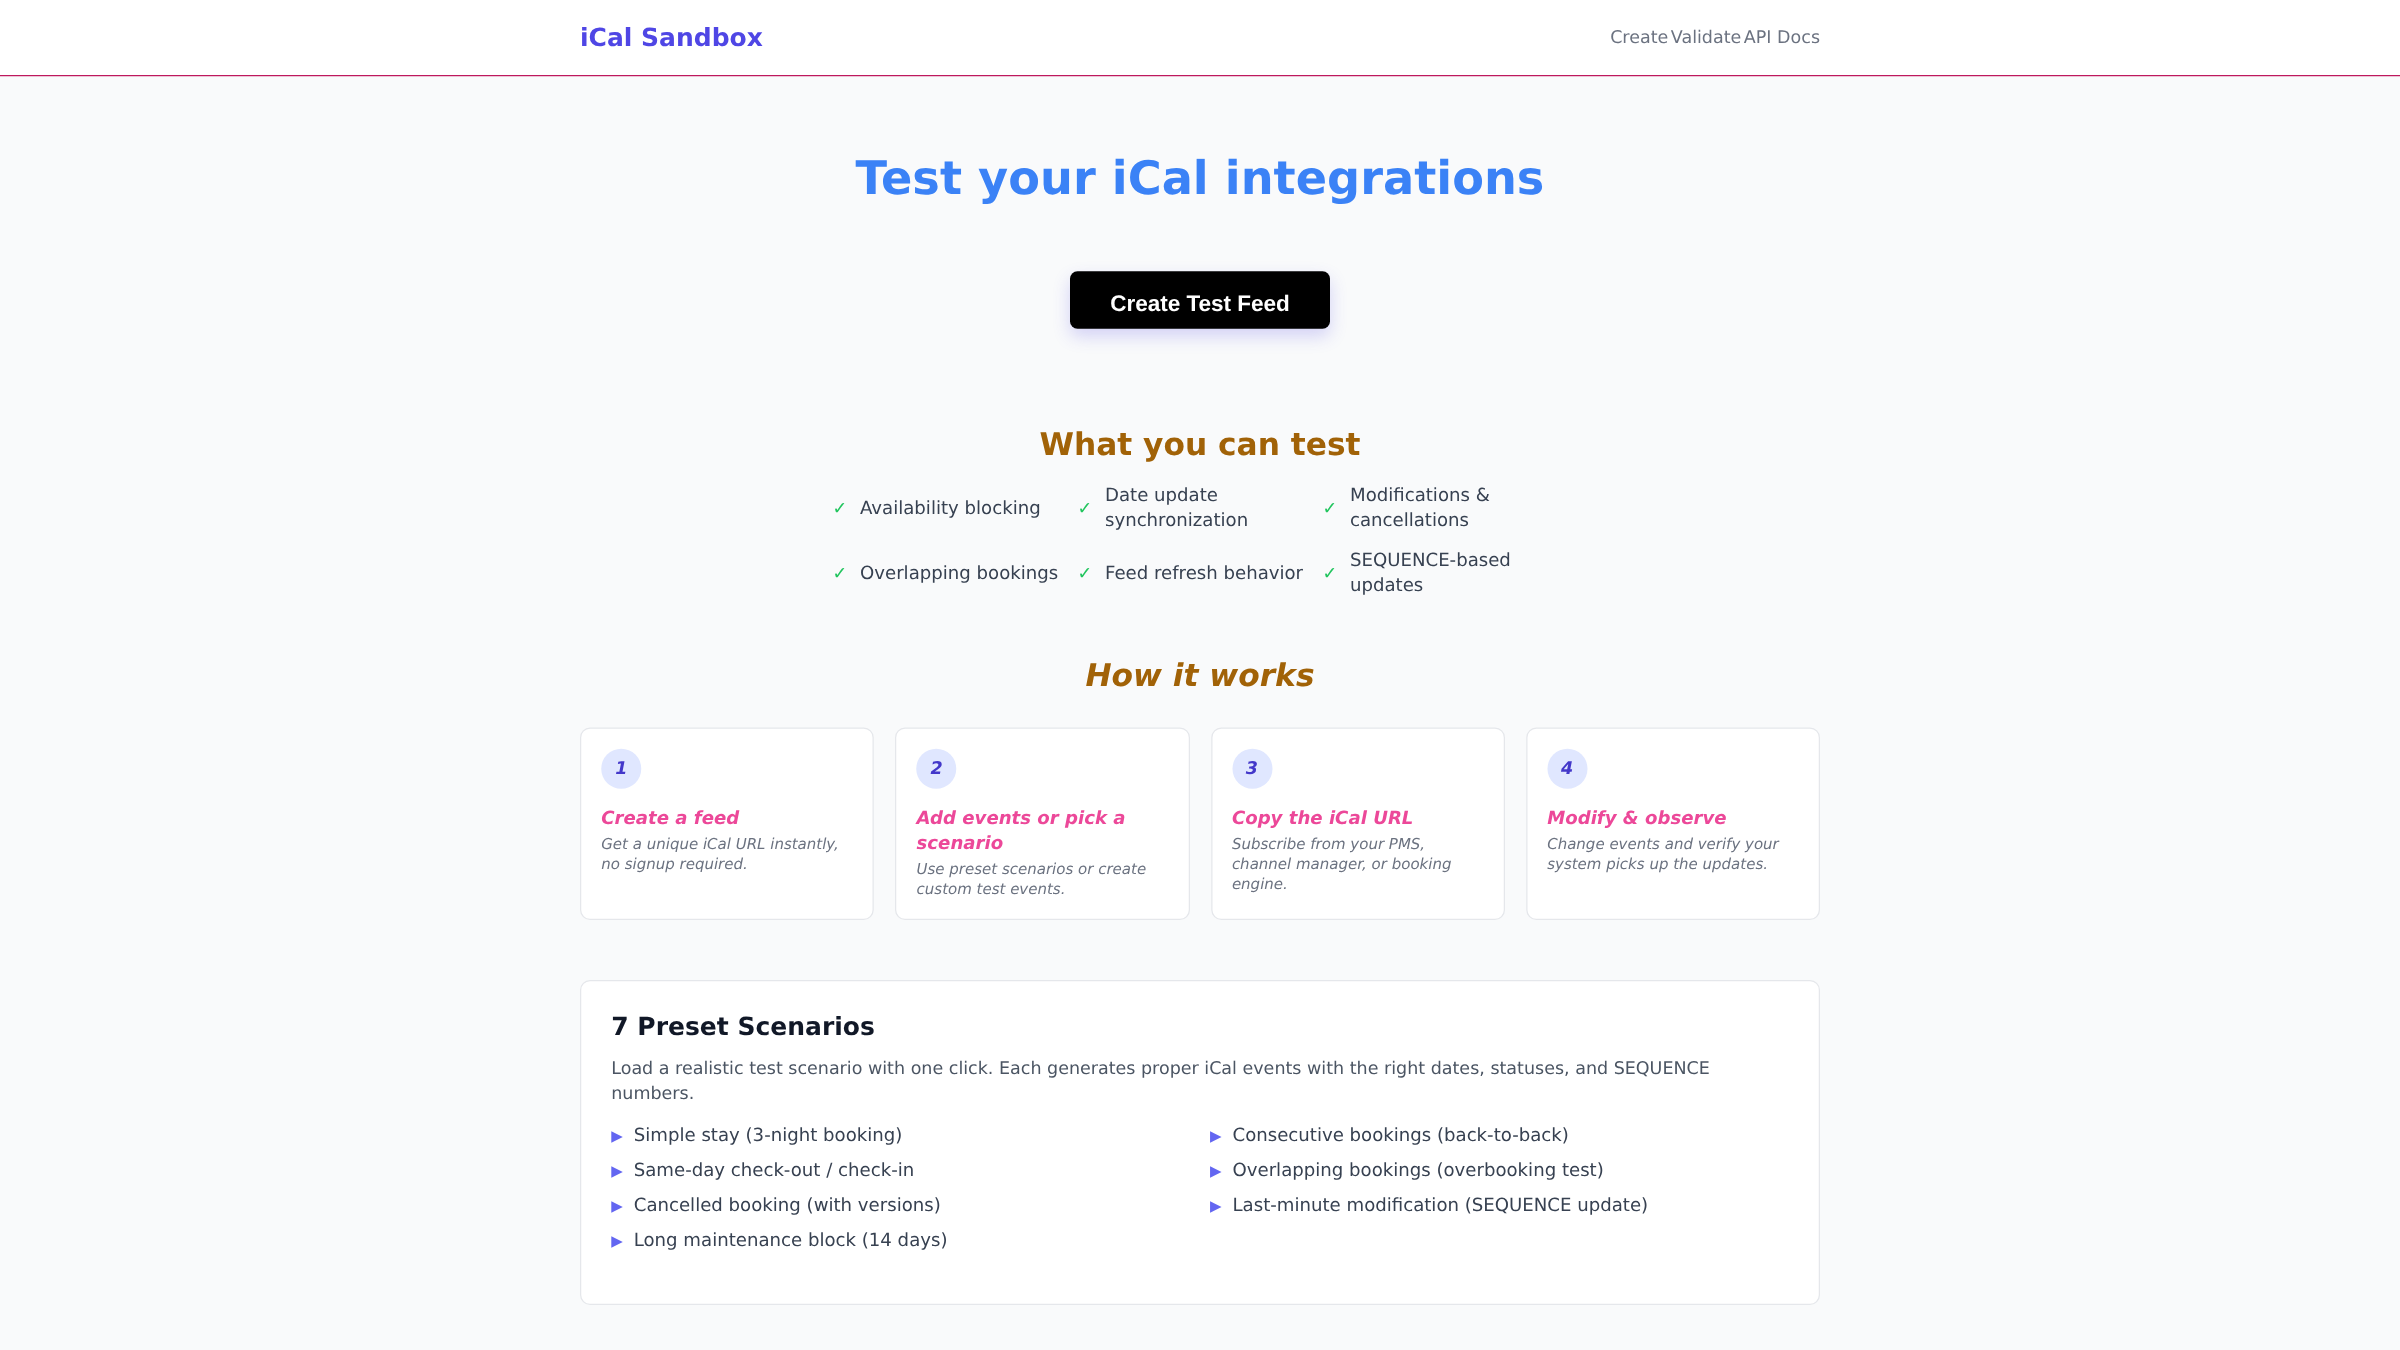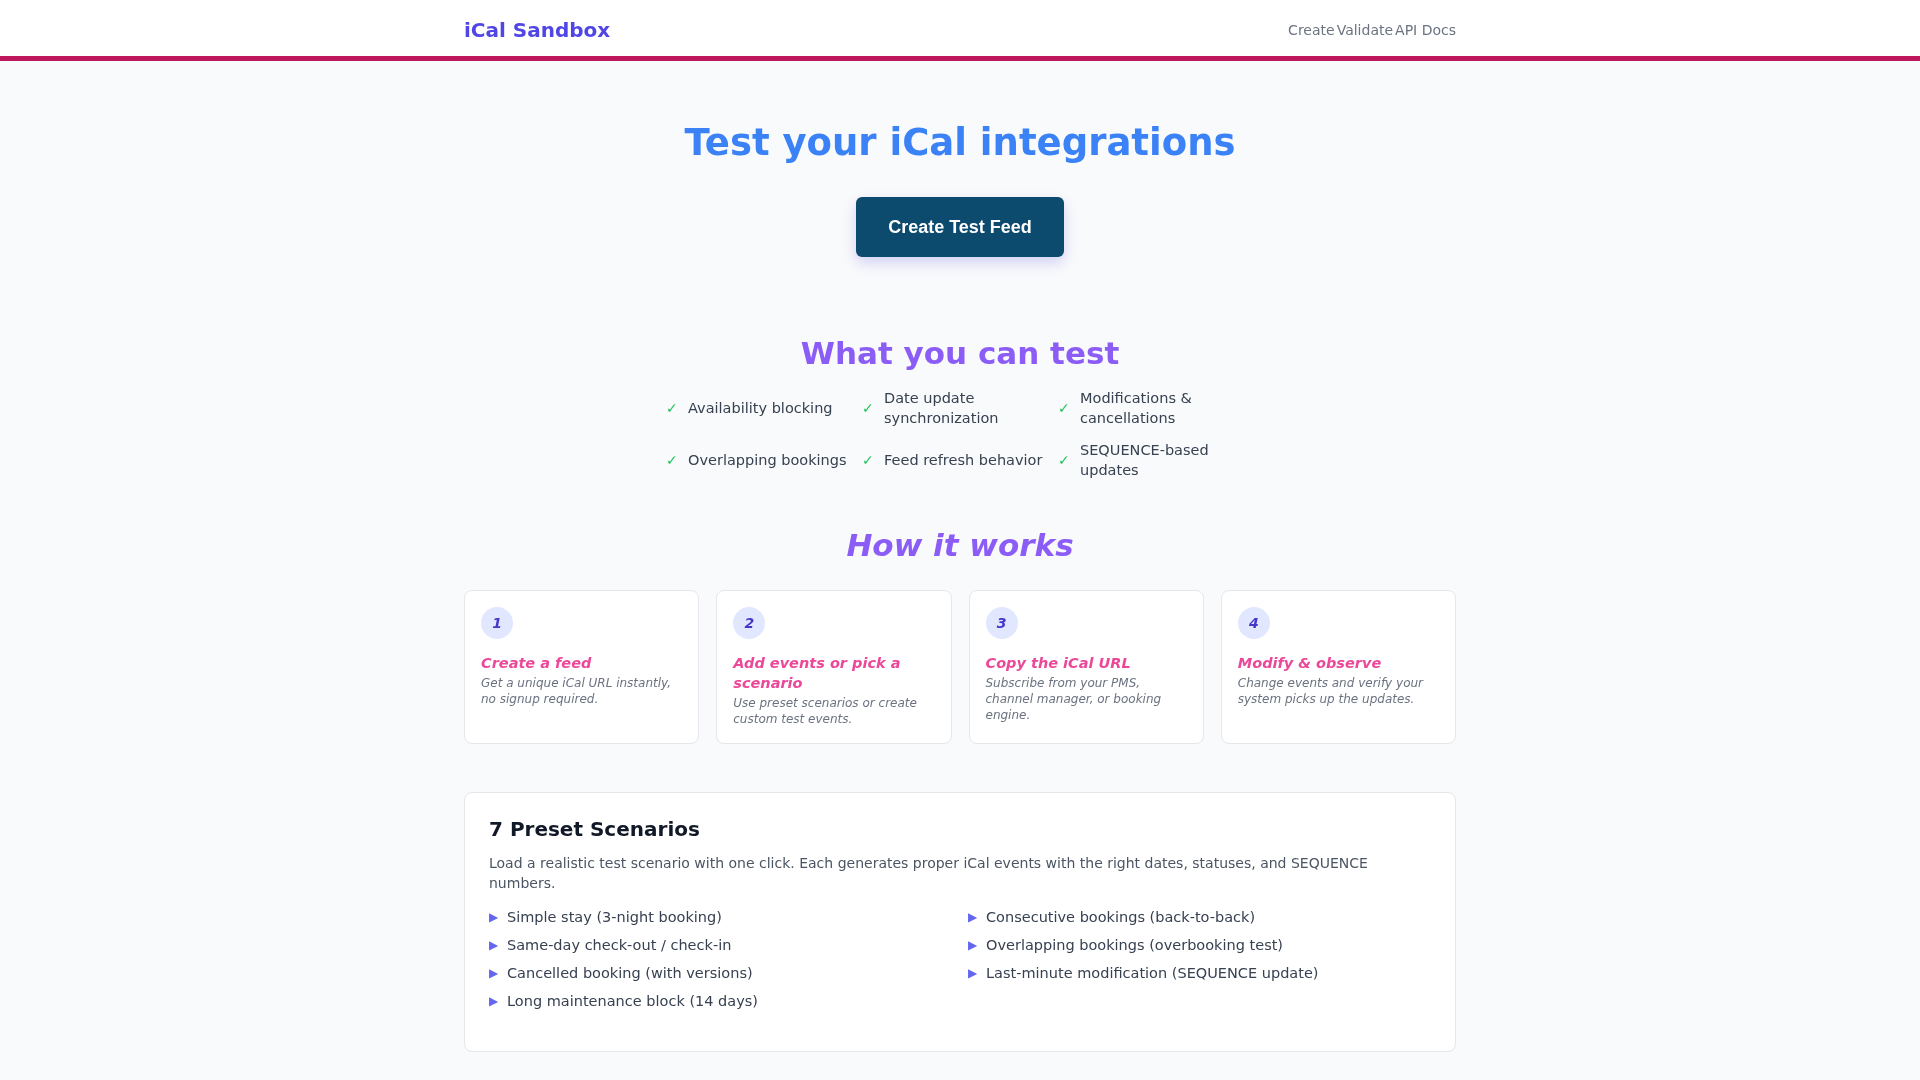--- a/index.html
+++ b/index.html
@@ -4,49 +4,49 @@
 <style>
   * { box-sizing: border-box; margin: 0; padding: 0; }
   html, body {
     width: 1920px; height: 1080px; overflow: hidden;
     background: #f9fafb;
     font-family: "DejaVu Sans", sans-serif;
     color: #111827;
   }
   .navbar {
     height: 61px; background: #ffffff;
-    border-bottom: 5px solid #be185d;
+    border-bottom: 1px solid #be185d;
   }
   .nav-inner {
     width: 992px; margin: 0 auto; height: 60px;
     display: flex; align-items: center; justify-content: space-between;
   }
   .brand { color: #4f46e5; font-weight: bold; font-size: 20px; text-decoration: none; }
   .nav-links { display: flex; gap: 2px; }
   .nav-links a { color: #6b7280; font-size: 14px; text-decoration: none; }
 
   .container { width: 992px; margin: 0 auto; }
 
   .hero { text-align: center; padding-top: 60px; }
   .hero h1 { font-size: 37px; font-weight: bold; color: #3b82f6; line-height: 1.2; }
   .hero p {
     margin: 18px auto 0; width: 620px;
     font-size: 18px; line-height: 28px; color: #4b5563;
   }
   .cta {
-    display: inline-block; margin-top: 32px;
-    background: #0c4a6e; color: #fff;
+    display: inline-block; margin-top: 52px;
+    background: #000000; color: #fff;
     font-weight: bold; font-size: 18px;
-    padding: 0 32px; height: 60px; line-height: 52px;
+    padding: 0 32px; height: 46px; line-height: 52px;
     border-radius: 6px; border: none;
     box-shadow: 0 6px 14px rgba(79,70,229,0.22);
     cursor: pointer;
   }
 
-  .section-title { text-align: center; font-size: 31px; font-weight: bold; color: #8b5cf6; }
+  .section-title { text-align: center; font-size: 25px; font-weight: bold; color: #a16207; }
 
   .what { margin-top: 78px; }
   .features {
     width: 588px; margin: 17px auto 0;
     display: grid; grid-template-columns: repeat(3, 196px);
     row-gap: 12px;
   }
   .feature {
     display: flex; align-items: center; gap: 10px;
     font-size: 14.5px; line-height: 20px; color: #374151;

